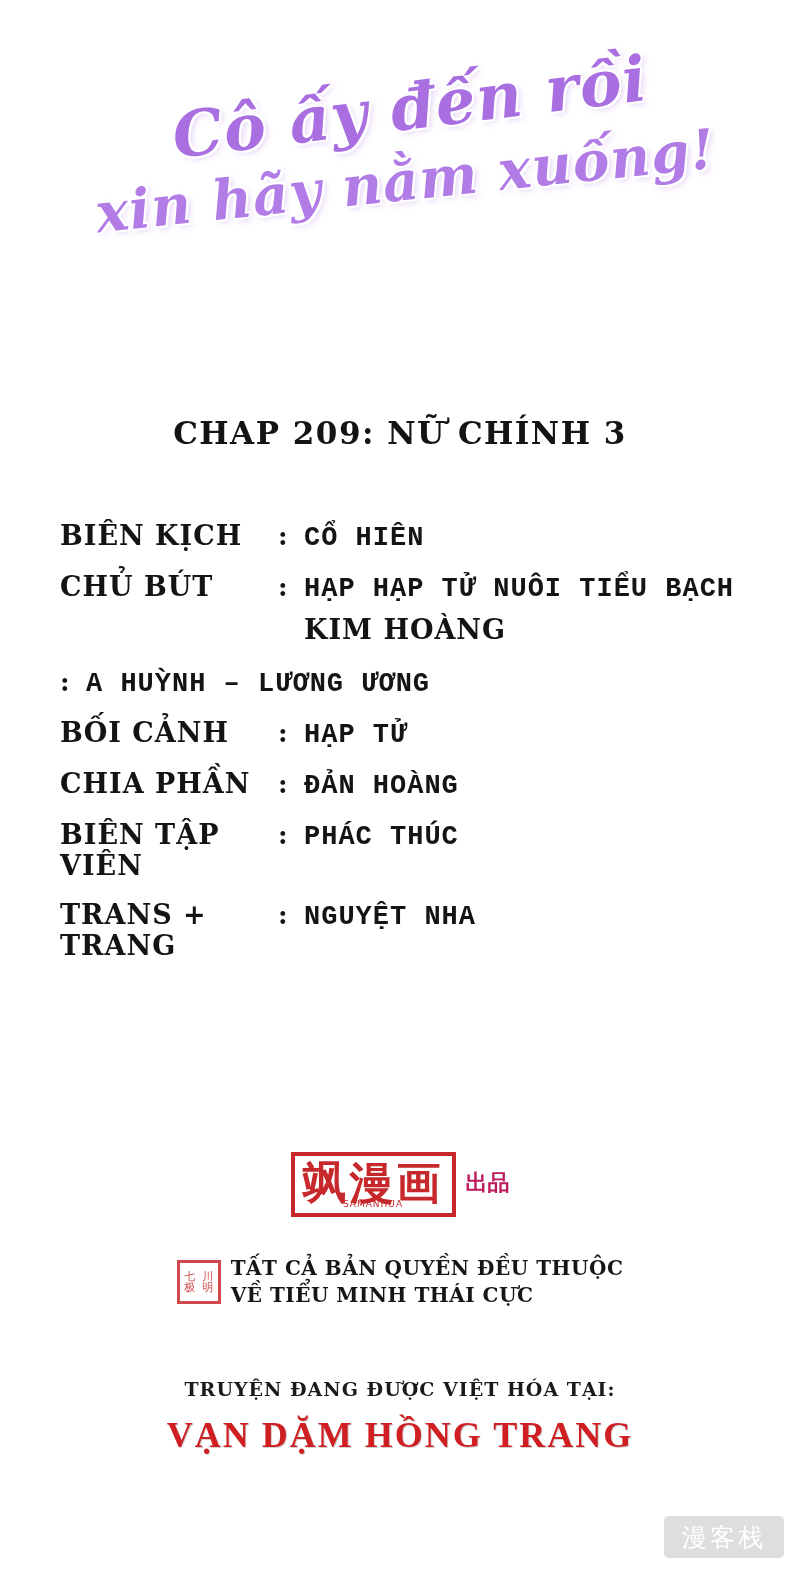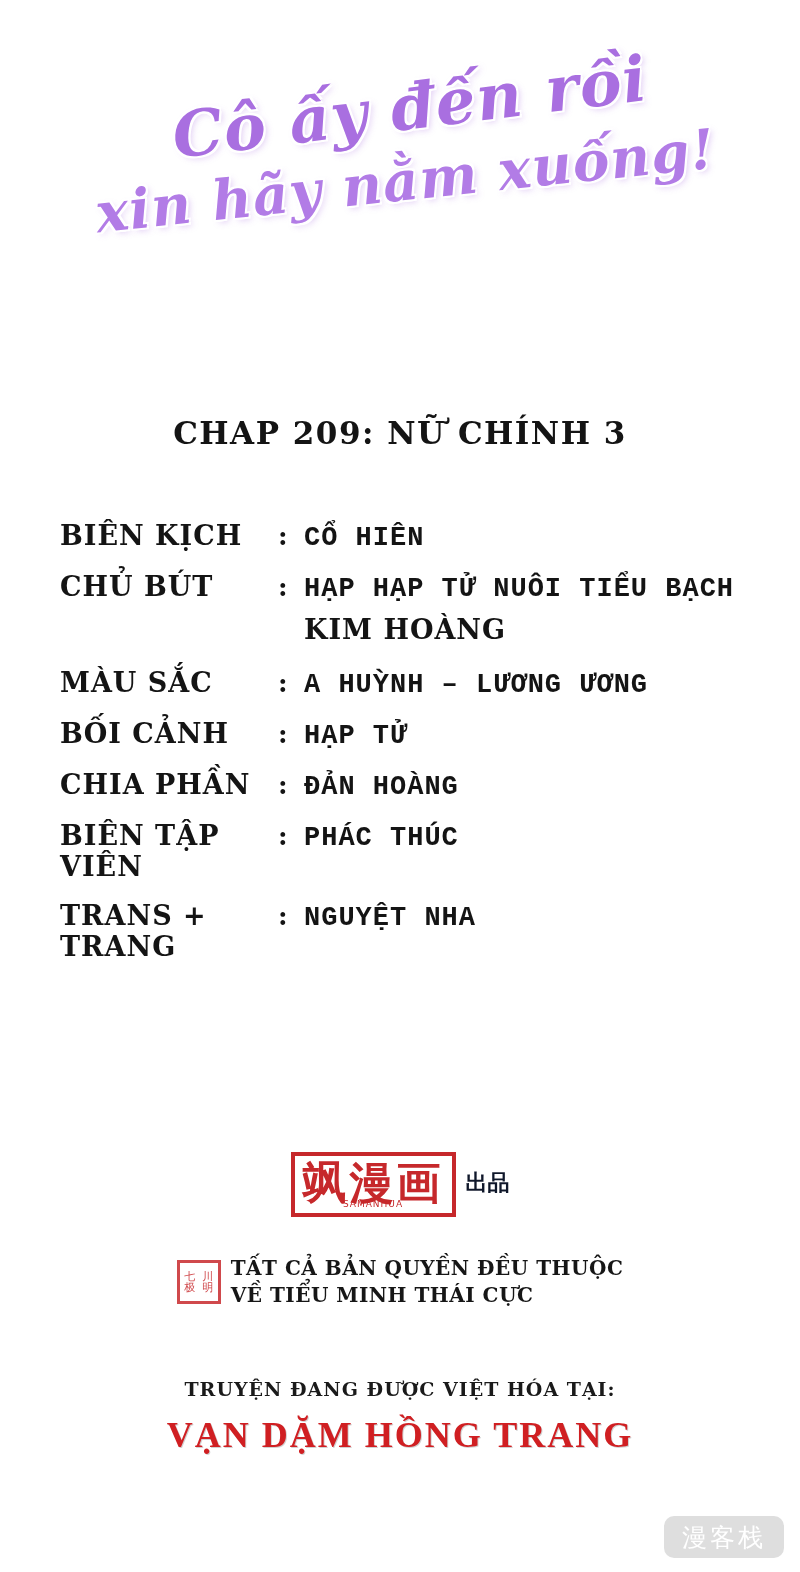--- a/index.html
+++ b/index.html
@@ -147,21 +147,21 @@
     text-align: center;
     font-size: 9px;
     letter-spacing: 1px;
     color: #c6282b;
     font-family: "DejaVu Sans", sans-serif;
   }
   .pub-suffix {
     font-family: "DejaVu Serif", serif;
     font-size: 22px;
     font-weight: bold;
-    color: #0f172a;
+    color: #be185d;
     margin-left: 10px;
     margin-bottom: 4px;
   }
 
   .copyright {
     position: absolute;
     top: 1255px;
     left: 0;
     width: 800px;
     text-align: center;
@@ -224,21 +224,21 @@
   }
 
   
   .watermark {
     position: absolute;
     right: 16px;
     bottom: 14px;
     width: 120px;
     height: 42px;
     background: #d9d9d9;
-    border-radius: 10px;
+    border-radius: 5px;
     display: flex;
     align-items: center;
     justify-content: center;
     color: #ffffff;
     font-family: "DejaVu Serif", serif;
     font-size: 25px;
     letter-spacing: 3px;
     opacity: 0.85;
   }
 </style>
@@ -263,21 +263,20 @@
   <div class="credit-row">
     <div class="credit-label">CHỦ BÚT</div>
     <div class="credit-colon">:</div>
     <div class="credit-value">HẠP HẠP TỬ NUÔI TIỂU BẠCH</div>
   </div>
   <div class="row-cont">
     <div class="credit-value cont">KIM HOÀNG</div>
   </div>
 
   <div class="credit-row">
-    <div class="credit-label">MÀU SẮC</div>
     <div class="credit-colon">:</div>
     <div class="credit-value">A HUỲNH – LƯƠNG ƯƠNG</div>
   </div>
 
   <div class="credit-row">
     <div class="credit-label">BỐI CẢNH</div>
     <div class="credit-colon">:</div>
     <div class="credit-value">HẠP TỬ</div>
   </div>
 

